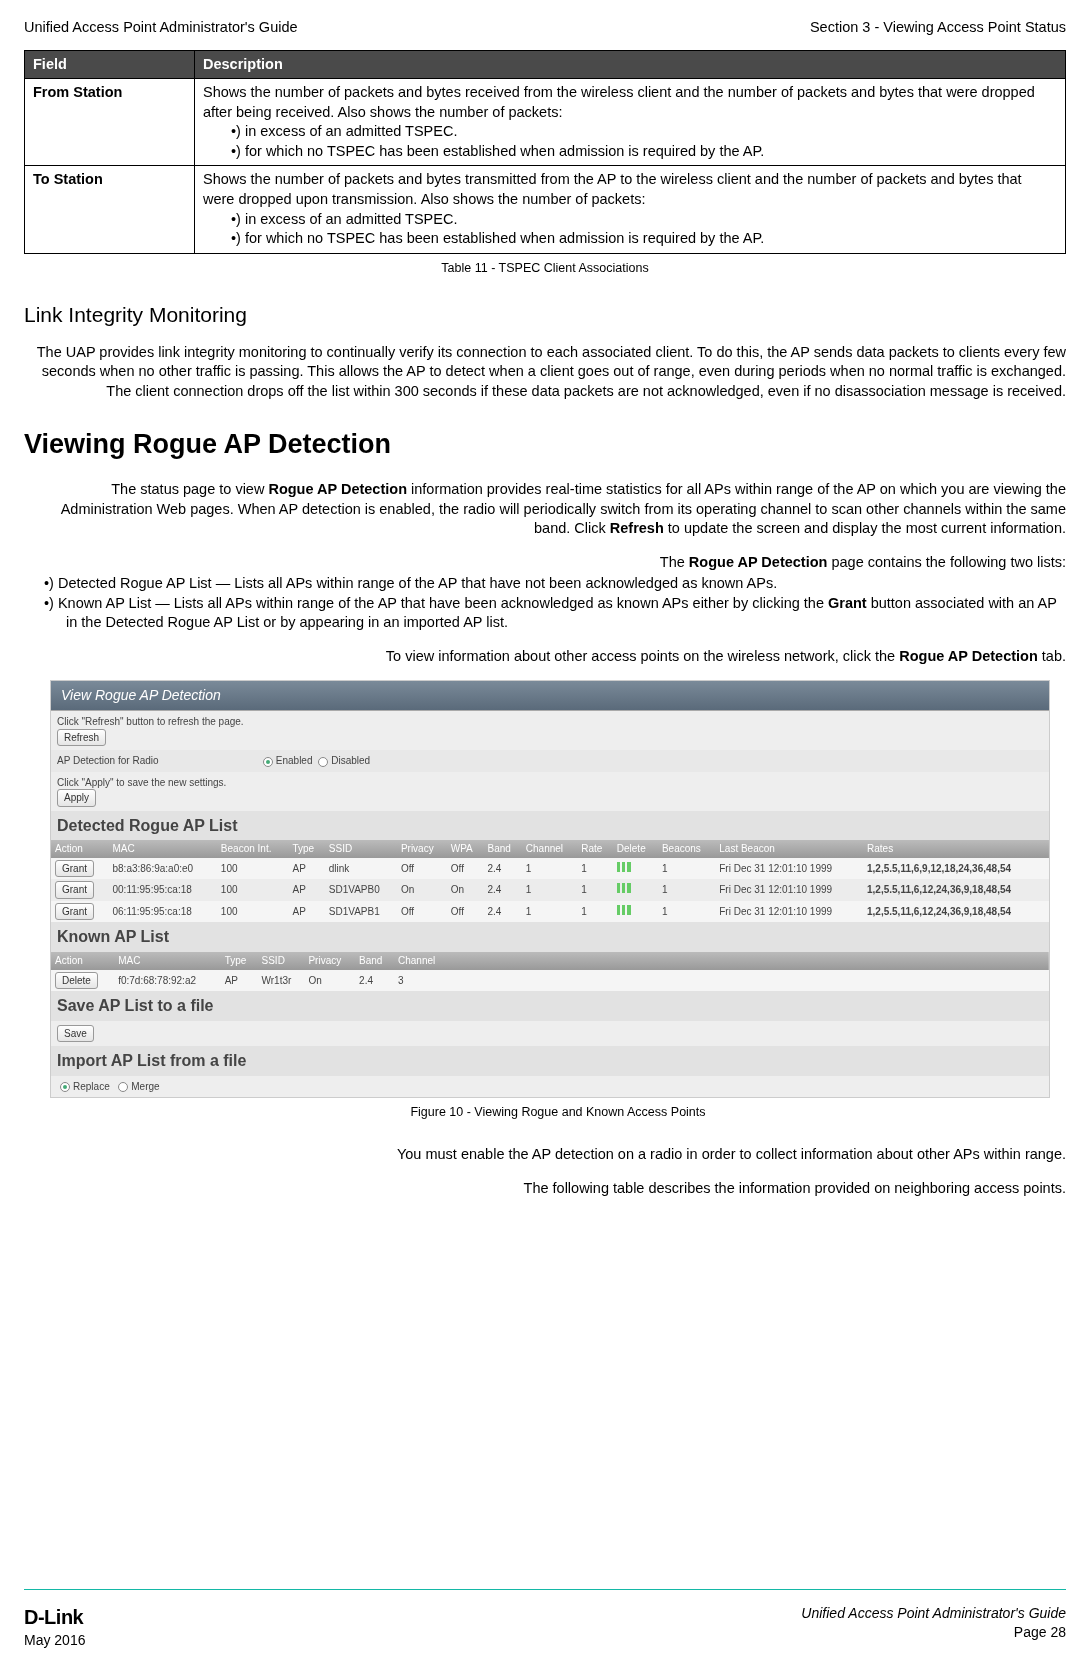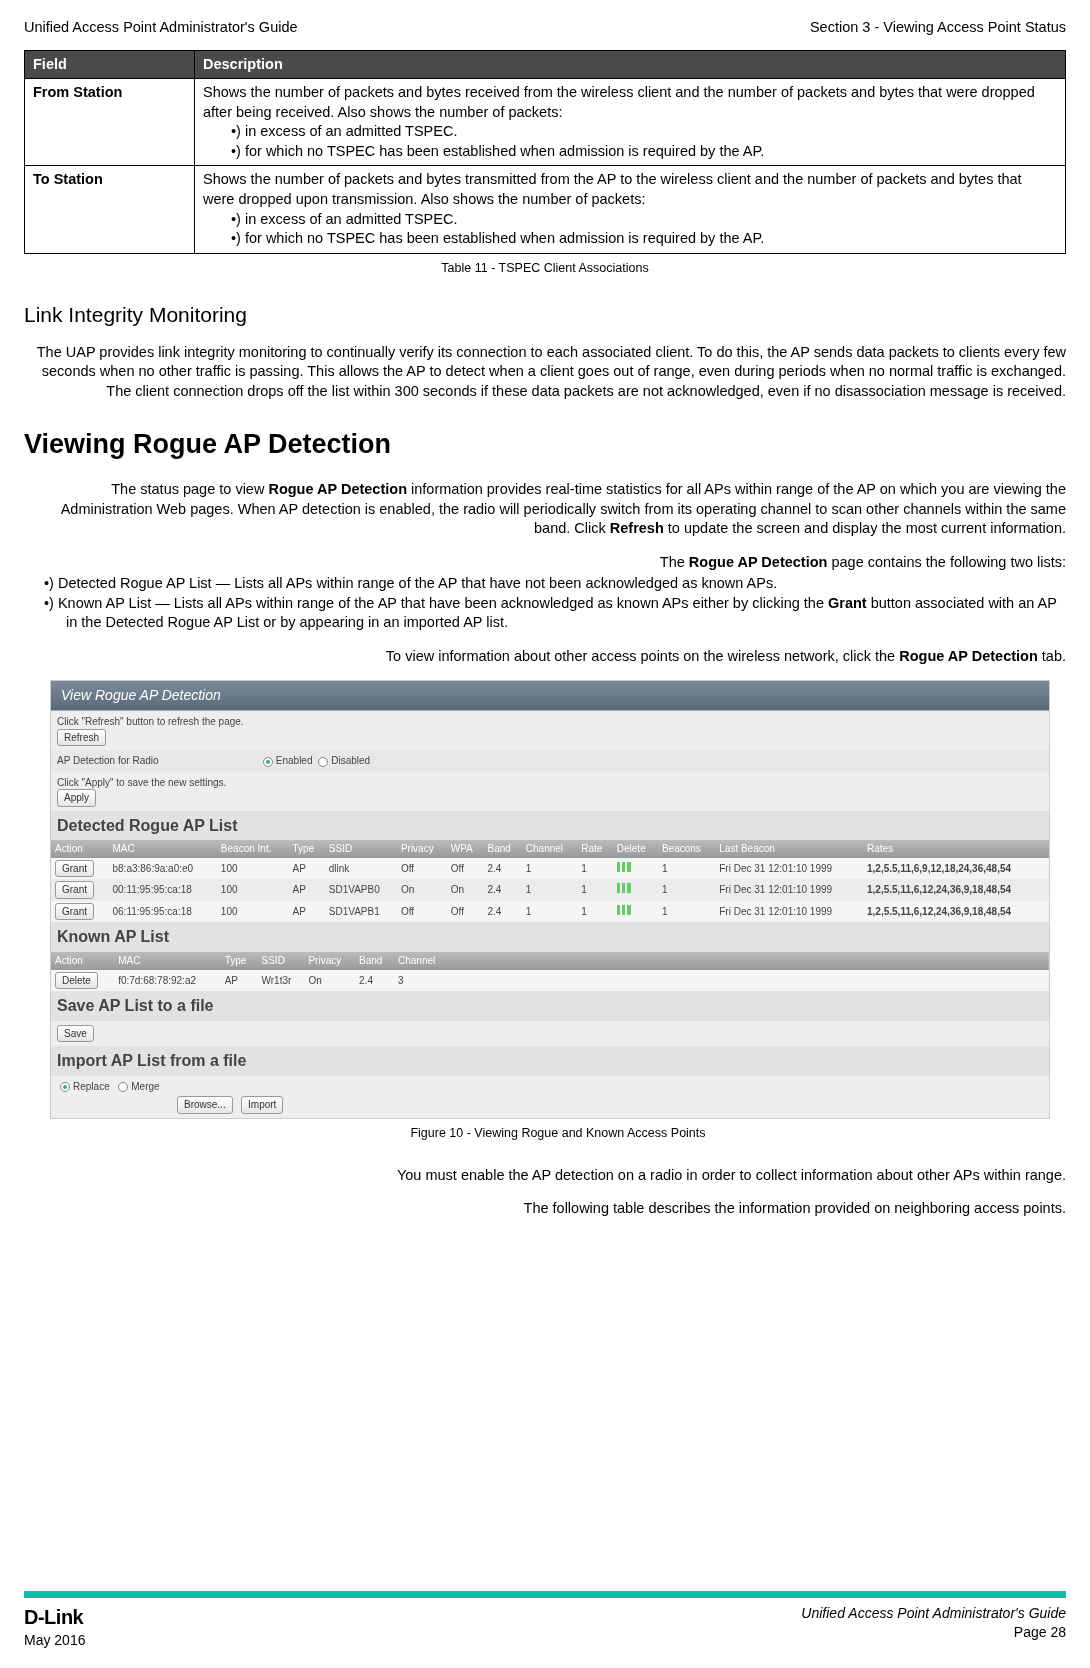--- a/index.html
+++ b/index.html
@@ -72,22 +72,22 @@
   .ui-row-odd { background:#f5f5f5; }
   .ui-row-even { background:#ececec; }
   .signal { display:inline-block; width:14px; height:10px; background:
     linear-gradient(to right, #6c6 0 3px, transparent 3px 5px, #6c6 5px 8px, transparent 8px 10px, #6c6 10px 14px);
   }
   .rates { font-weight:bold; font-size:9.5px;}
   .ui-label-dark { background:#e2e2e2; padding:4px 6px; font-weight:bold; font-size:16px;}
   .footer {
     position: absolute;
     bottom: 18px; left: 24px; right: 24px;
-    border-top: 7px solid #14b8a6;
-    padding-top: 6px;
+    border-top: 1px solid #14b8a6;
+    padding-top: 14px;
     display: flex; justify-content: space-between; align-items: flex-start;
     font-size: 14px;
   }
   .footer .left { display:flex; flex-direction:column; }
   .footer .right { text-align:right; font-style: italic; }
   .footer .right .pg { font-style: normal; }
   .dlink-logo { font-weight: bold; font-size: 20px; letter-spacing: -0.5px; font-style: normal;}
 </style>
 </head>
 <body>
@@ -268,24 +268,20 @@
 
     <div class="ui-label-dark">Save AP List to a file</div>
     <div class="ui-sec">
       <span class="ui-btn">Save</span>
     </div>
 
     <div class="ui-label-dark">Import AP List from a file</div>
     <div class="ui-sec">
       <span class="ui-radio checked"></span><span>Replace</span>
       &nbsp;<span class="ui-radio"></span><span>Merge</span>
-      <div style="margin-top:3px; padding-left:120px;">
-        <span class="ui-btn">Browse...</span>
-        &nbsp;&nbsp;<span class="ui-btn">Import</span>
-      </div>
     </div>
   </div>
   <div class="caption" style="margin-top:6px;">Figure 10 - Viewing Rogue and Known Access Points</div>
 </div>
 
 <p class="body">You must enable the AP detection on a radio in order to collect information about other APs within range.</p>
 <p class="body">The following table describes the information provided on neighboring access points.</p>
 
 <div class="footer">
   <div class="left">

